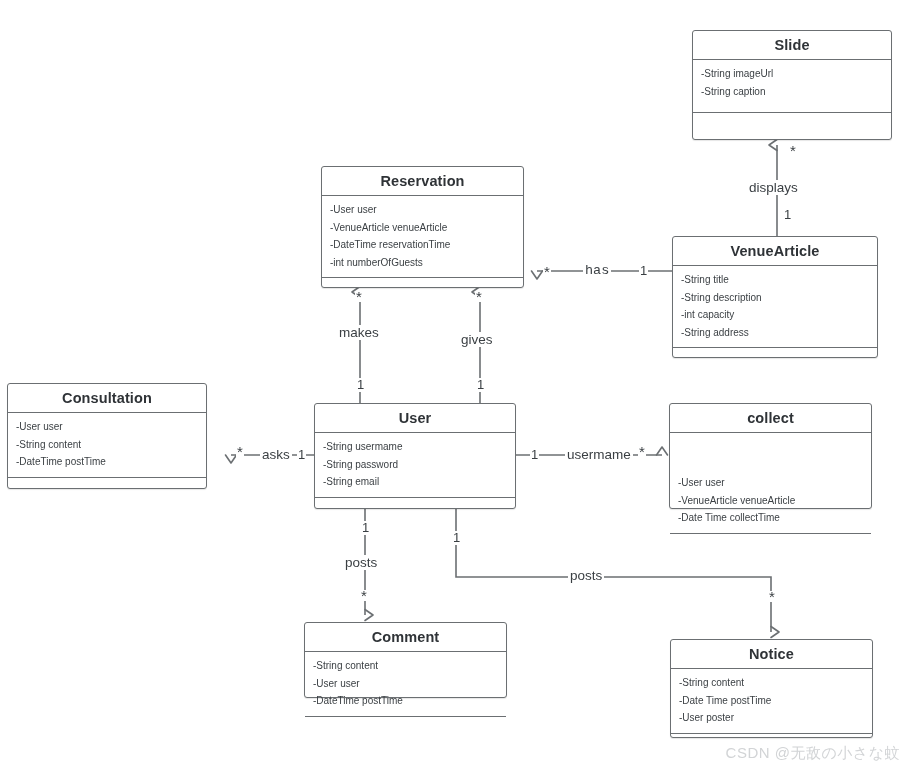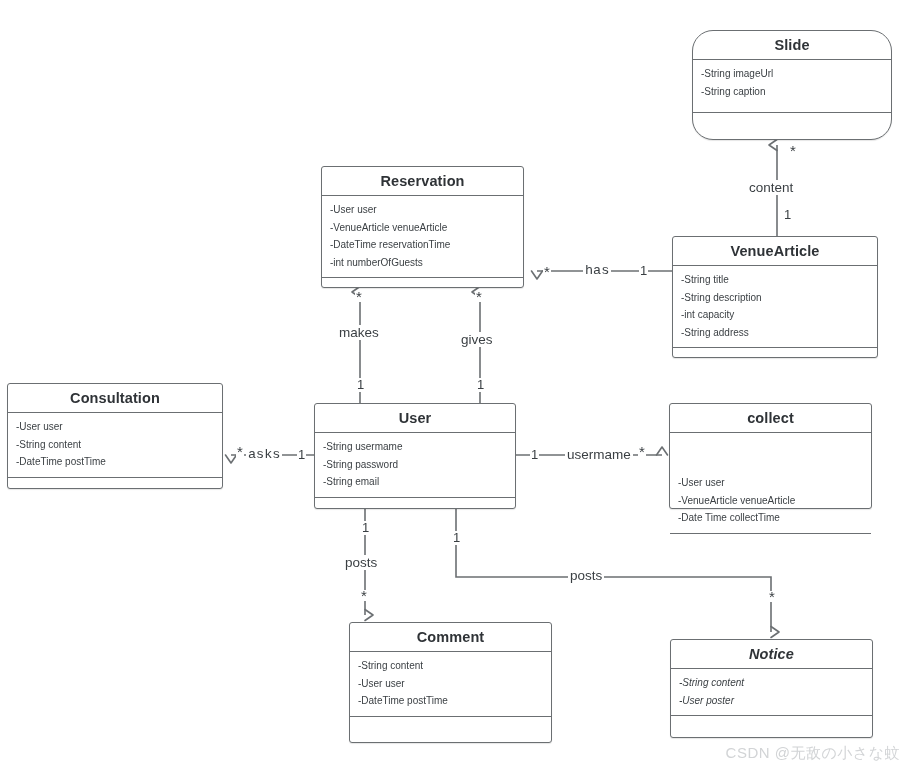--- a/index.html
+++ b/index.html
@@ -134,21 +134,21 @@
       <line x1="314" y1="455" x2="231" y2="455" marker-end="url(#open-arrow-left)"></line>
 
       <line x1="516" y1="455" x2="662" y2="455" marker-end="url(#open-arrow-right)"></line>
 
       <line x1="365" y1="509" x2="365" y2="615" marker-end="url(#open-arrow-down)"></line>
 
       <path d="M456,509 L456,577 L771,577 L771,632" marker-end="url(#open-arrow-down)"></path>
     </g>
   </svg>
 
-  <div class="uml-class" style="left:692px; top:30px; width:200px; height:110px;border-radius:21px;">
+  <div class="uml-class" style="left:692px; top:30px; width:200px; height:110px;">
     <div class="uml-title">Slide</div>
     <div class="uml-attrs">
       <div class="uml-attr">-String imageUrl</div>
       <div class="uml-attr">-String caption</div>
     </div>
     <div class="uml-ops"></div>
   </div>
 
   <div class="uml-class" style="left:321px; top:166px; width:203px; height:122px;">
     <div class="uml-title">Reservation</div>
@@ -165,21 +165,21 @@
     <div class="uml-title">VenueArticle</div>
     <div class="uml-attrs">
       <div class="uml-attr">-String title</div>
       <div class="uml-attr">-String description</div>
       <div class="uml-attr">-int capacity</div>
       <div class="uml-attr">-String address</div>
     </div>
     <div class="uml-ops"></div>
   </div>
 
-  <div class="uml-class" style="left:7px; top:383px; width:216px; height:106px;">
+  <div class="uml-class" style="left:7px; top:383px; width:200px; height:106px;">
     <div class="uml-title">Consultation</div>
     <div class="uml-attrs">
       <div class="uml-attr">-User user</div>
       <div class="uml-attr">-String content</div>
       <div class="uml-attr">-DateTime postTime</div>
     </div>
     <div class="uml-ops"></div>
   </div>
 
   <div class="uml-class" style="left:314px; top:403px; width:202px; height:106px;">
@@ -195,56 +195,57 @@
   <div class="uml-class" style="left:669px; top:403px; width:203px; height:106px;gap:36px;">
     <div class="uml-title">collect</div>
     <div class="uml-attrs">
       <div class="uml-attr">-User user</div>
       <div class="uml-attr">-VenueArticle venueArticle</div>
       <div class="uml-attr">-Date Time collectTime</div>
     </div>
     <div class="uml-ops"></div>
   </div>
 
-  <div class="uml-class" style="left:304px; top:622px; width:203px; height:121px;margin-left:45px;">
+  <div class="uml-class" style="left:304px; top:622px; width:203px; height:76px;">
     <div class="uml-title">Comment</div>
     <div class="uml-attrs">
       <div class="uml-attr">-String content</div>
       <div class="uml-attr">-User user</div>
       <div class="uml-attr">-DateTime postTime</div>
     </div>
     <div class="uml-ops"></div>
   </div>
 
-  <div class="uml-class" style="left:670px; top:639px; width:203px; height:99px;font-style:italic;">
+  <div class="uml-class" style="left:670px; top:639px; width:203px; height:99px;">
     <div class="uml-title">Notice</div>
     <div class="uml-attrs">
       <div class="uml-attr">-String content</div>
+      <div class="uml-attr">-Date Time postTime</div>
       <div class="uml-attr">-User poster</div>
     </div>
     <div class="uml-ops"></div>
   </div>
 
-  <div class="edge-label" style="left:747px; top:180px;">content</div>
+  <div class="edge-label" style="left:747px; top:180px;">displays</div>
   <div class="mult" style="left:783px; top:208px;">1</div>
   <div class="mult star" style="left:789px; top:145px;">*</div>
 
   <div class="edge-label" style="left:583px; top:263px;font-family:Liberation Mono, monospace;">has</div>
   <div class="mult" style="left:639px; top:264px;">1</div>
   <div class="mult star" style="left:543px; top:266px;">*</div>
 
   <div class="edge-label" style="left:337px; top:325px;">makes</div>
   <div class="mult" style="left:356px; top:378px;">1</div>
   <div class="mult star" style="left:355px; top:291px;">*</div>
 
   <div class="edge-label" style="left:459px; top:332px;">gives</div>
   <div class="mult" style="left:476px; top:378px;">1</div>
   <div class="mult star" style="left:475px; top:291px;">*</div>
 
-  <div class="edge-label" style="left:246px; top:447px;font-family:Liberation Mono, monospace;">asks</div>
+  <div class="edge-label" style="left:260px; top:447px;">asks</div>
   <div class="mult" style="left:297px; top:448px;">1</div>
   <div class="mult star" style="left:236px; top:446px;">*</div>
 
   <div class="edge-label" style="left:565px; top:447px;">usermame</div>
   <div class="mult" style="left:530px; top:448px;">1</div>
   <div class="mult star" style="left:638px; top:446px;">*</div>
 
   <div class="edge-label" style="left:343px; top:555px;">posts</div>
   <div class="mult" style="left:361px; top:521px;">1</div>
   <div class="mult star" style="left:360px; top:590px;">*</div>

